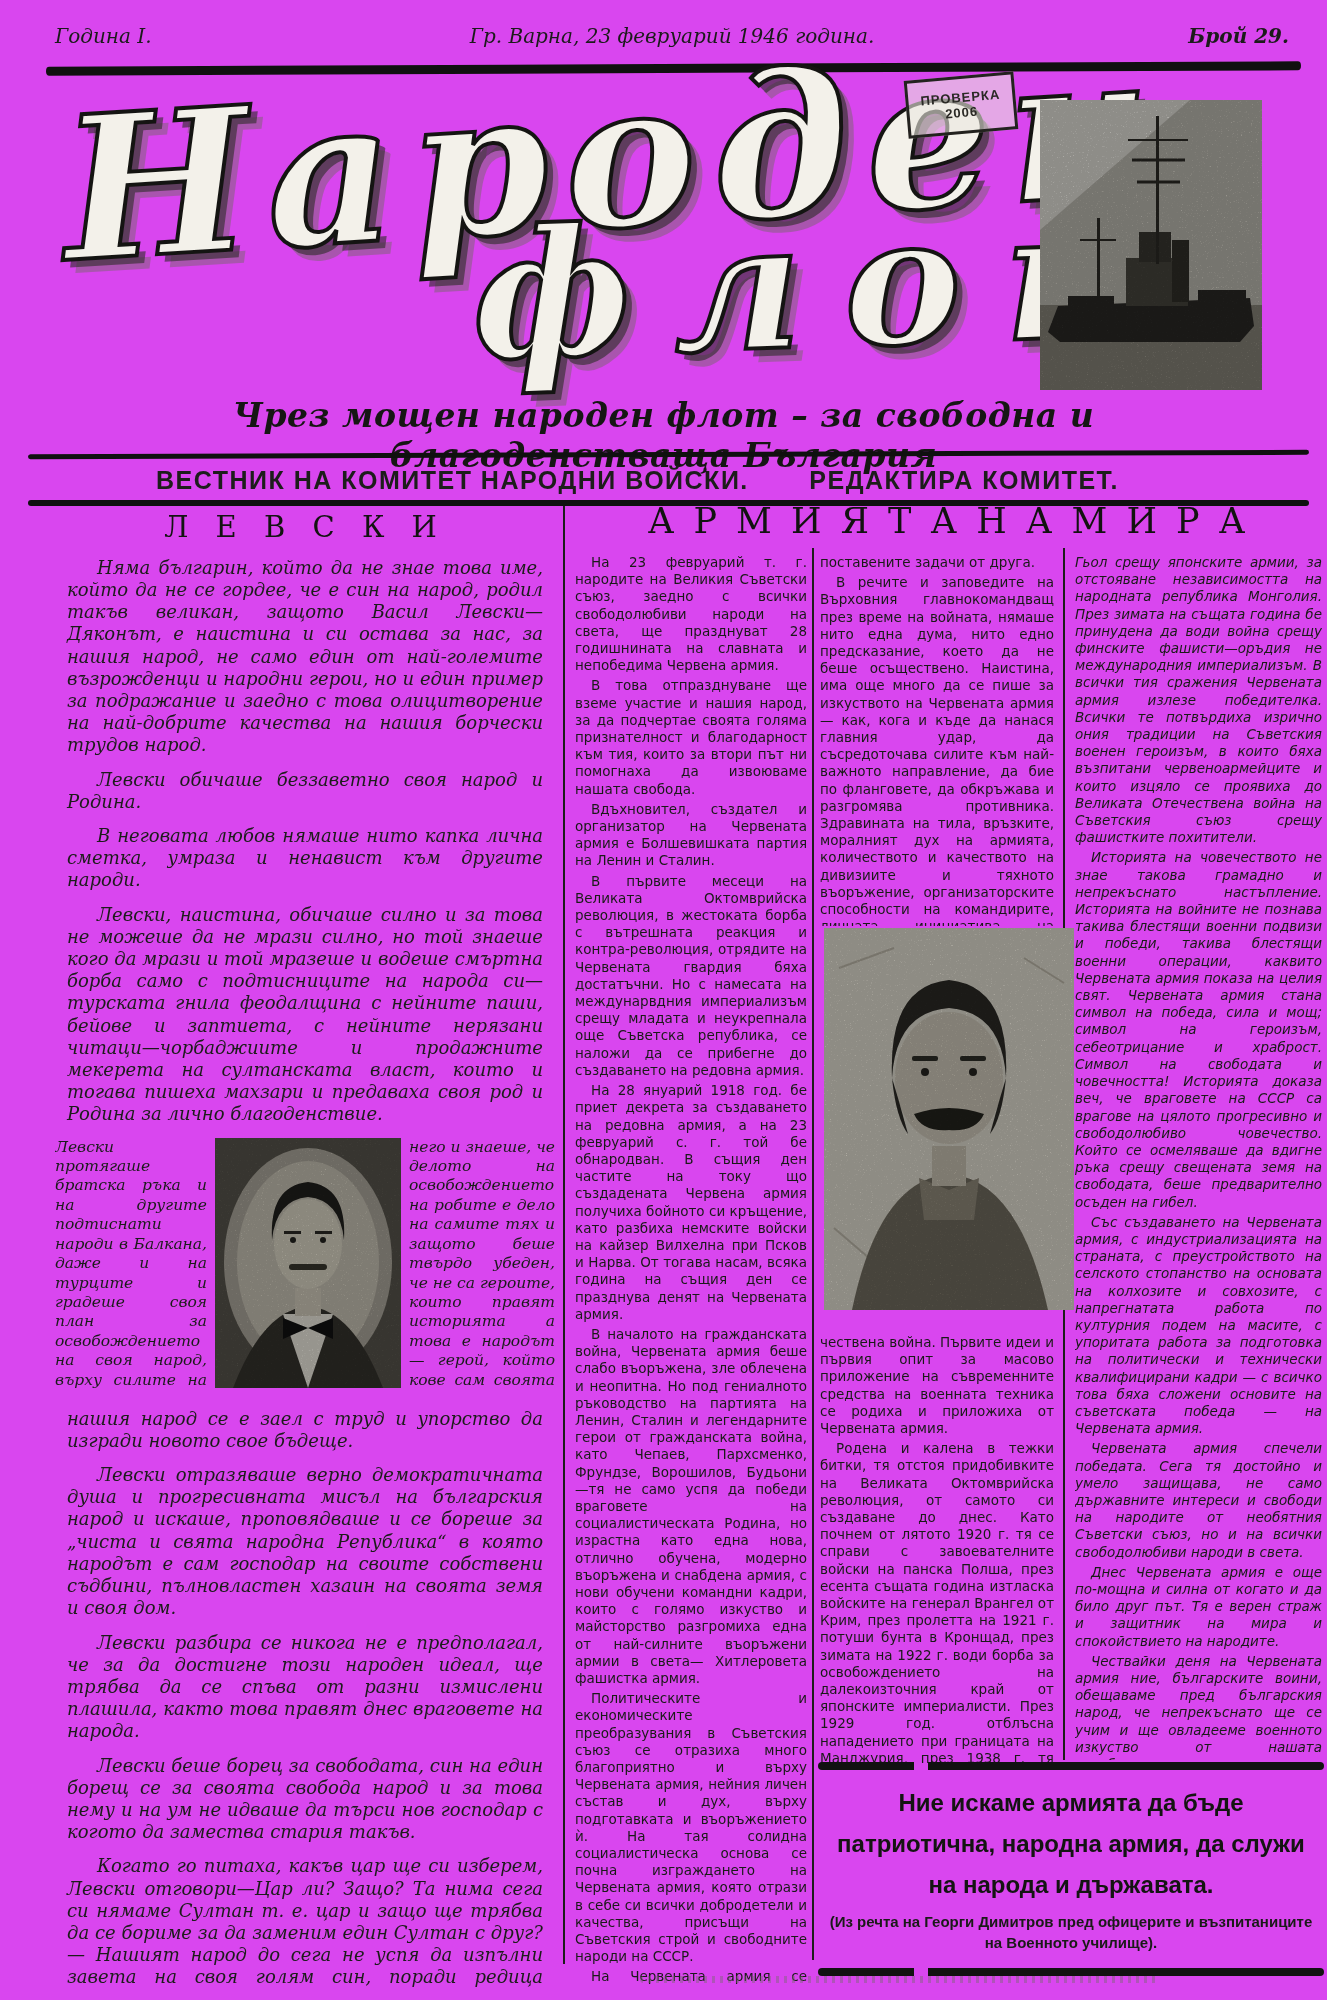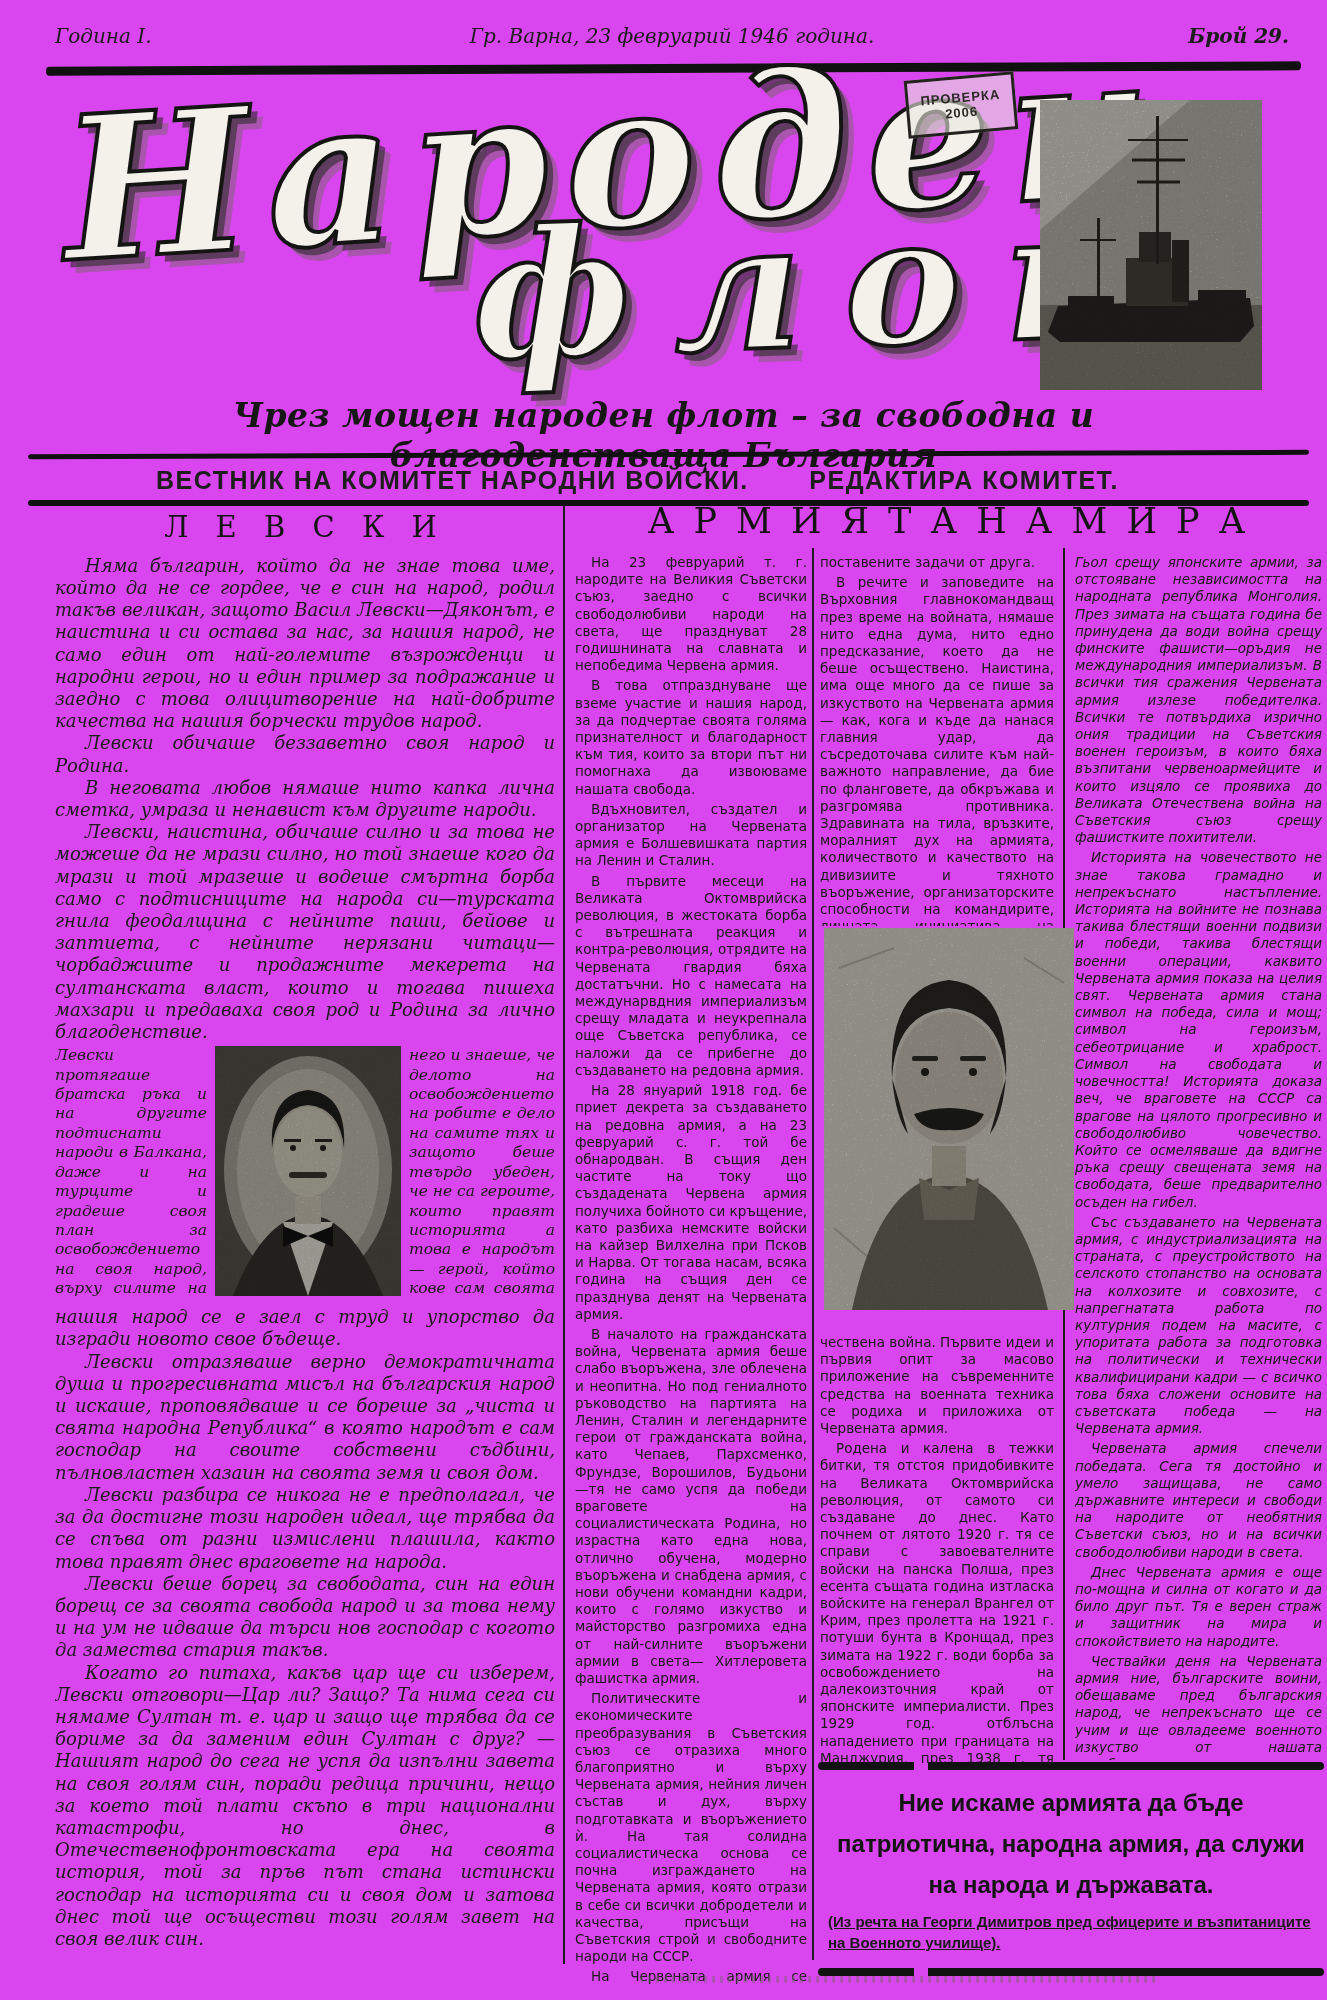--- a/index.html
+++ b/index.html
@@ -34,21 +34,21 @@
   .rule-b{position:absolute;left:28px;right:18px;top:500px;height:6px;background:#101010;border-radius:3px;}
   
   .vdiv{position:absolute;width:2px;background:#1c1c1a;}
   .vd1{left:563px;top:506px;height:1458px;}
   .vd2{left:812px;top:548px;height:1412px;}
   .vd3{left:1063px;top:548px;height:1212px;}
   
   .levski{position:absolute;left:55px;top:510px;width:500px;height:1480px;overflow:hidden;}
   .levski-title{margin:0 0 10px;text-align:center;font:400 29px/1.2 "DejaVu Serif",serif;
                 letter-spacing:9px;color:#131311;}
-  .levski p{margin:0;text-indent:30px;font:italic 18px/22.2px "DejaVu Serif",serif;
+  .levski p{margin:12px;text-indent:30px;font:italic 18px/22.2px "DejaVu Serif",serif;
             text-align:justify;color:#1c1c1a;}
   .portrait-row{display:flex;gap:8px;margin:3px 0 2px;height:258px;overflow:hidden;}
   .portrait-row .wl{width:152px;flex:none;font:italic 15.5px/19.4px "DejaVu Serif",serif;text-align:justify;}
   .portrait-row .wr{width:146px;flex:none;font:italic 15.5px/19.4px "DejaVu Serif",serif;text-align:justify;}
   .levski-photo{width:186px;height:250px;flex:none;}
   
   .army-title{position:absolute;left:575px;top:502px;width:747px;text-align:center;
               font:400 35px/1.1 "DejaVu Serif",serif;letter-spacing:4px;color:#121210;}
   .acol{position:absolute;font:13.5px/17.2px "DejaVu Sans",sans-serif;text-align:justify;
         overflow:hidden;color:#1a1a18;}
@@ -57,21 +57,21 @@
   .col1{left:575px;top:554px;width:232px;height:1432px;}
   .col2t{left:820px;top:554px;width:234px;height:372px;}
   .col2b{left:820px;top:1314px;width:234px;height:436px;margin-top:20px;}
   .col3{left:1075px;top:554px;width:247px;height:1206px;font-style:italic;}
   .stalin{position:absolute;left:824px;top:928px;width:250px;height:382px;}
   
   .quote-box{position:absolute;left:818px;top:1762px;width:506px;}
   .q-rule{height:8px;border-radius:4px;
           background:linear-gradient(to right,#111 0 96px,transparent 96px 110px,#111 110px 100%);}
   .q-text{font:bold 24px/41px "Liberation Sans",sans-serif;text-align:center;margin:12px 4px 6px;color:#141412;}
-  .q-attr{font:bold 15px/21px "Liberation Sans",sans-serif;margin:0 10px 15px;color:#1a1a18;text-decoration:underline;}
+  .q-attr{font:bold 15px/21px "Liberation Sans",sans-serif;text-align:center;margin:0 10px 15px;color:#1a1a18;}
   
   .smudge{position:absolute;left:640px;top:1976px;width:520px;height:7px;opacity:.4;border-radius:4px;
           background:repeating-linear-gradient(90deg,#6e6b64 0 3px,transparent 3px 8px);}
 </style>
 </head>
 <body>
 
 <div class="page">
 
   <div class="dateline">

